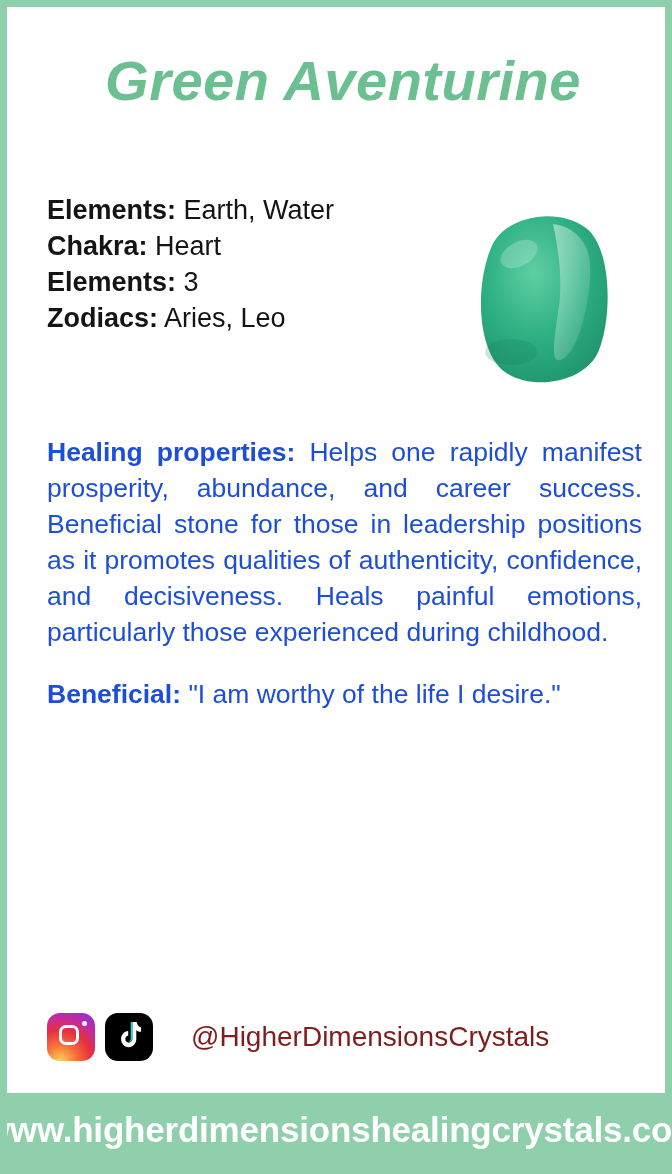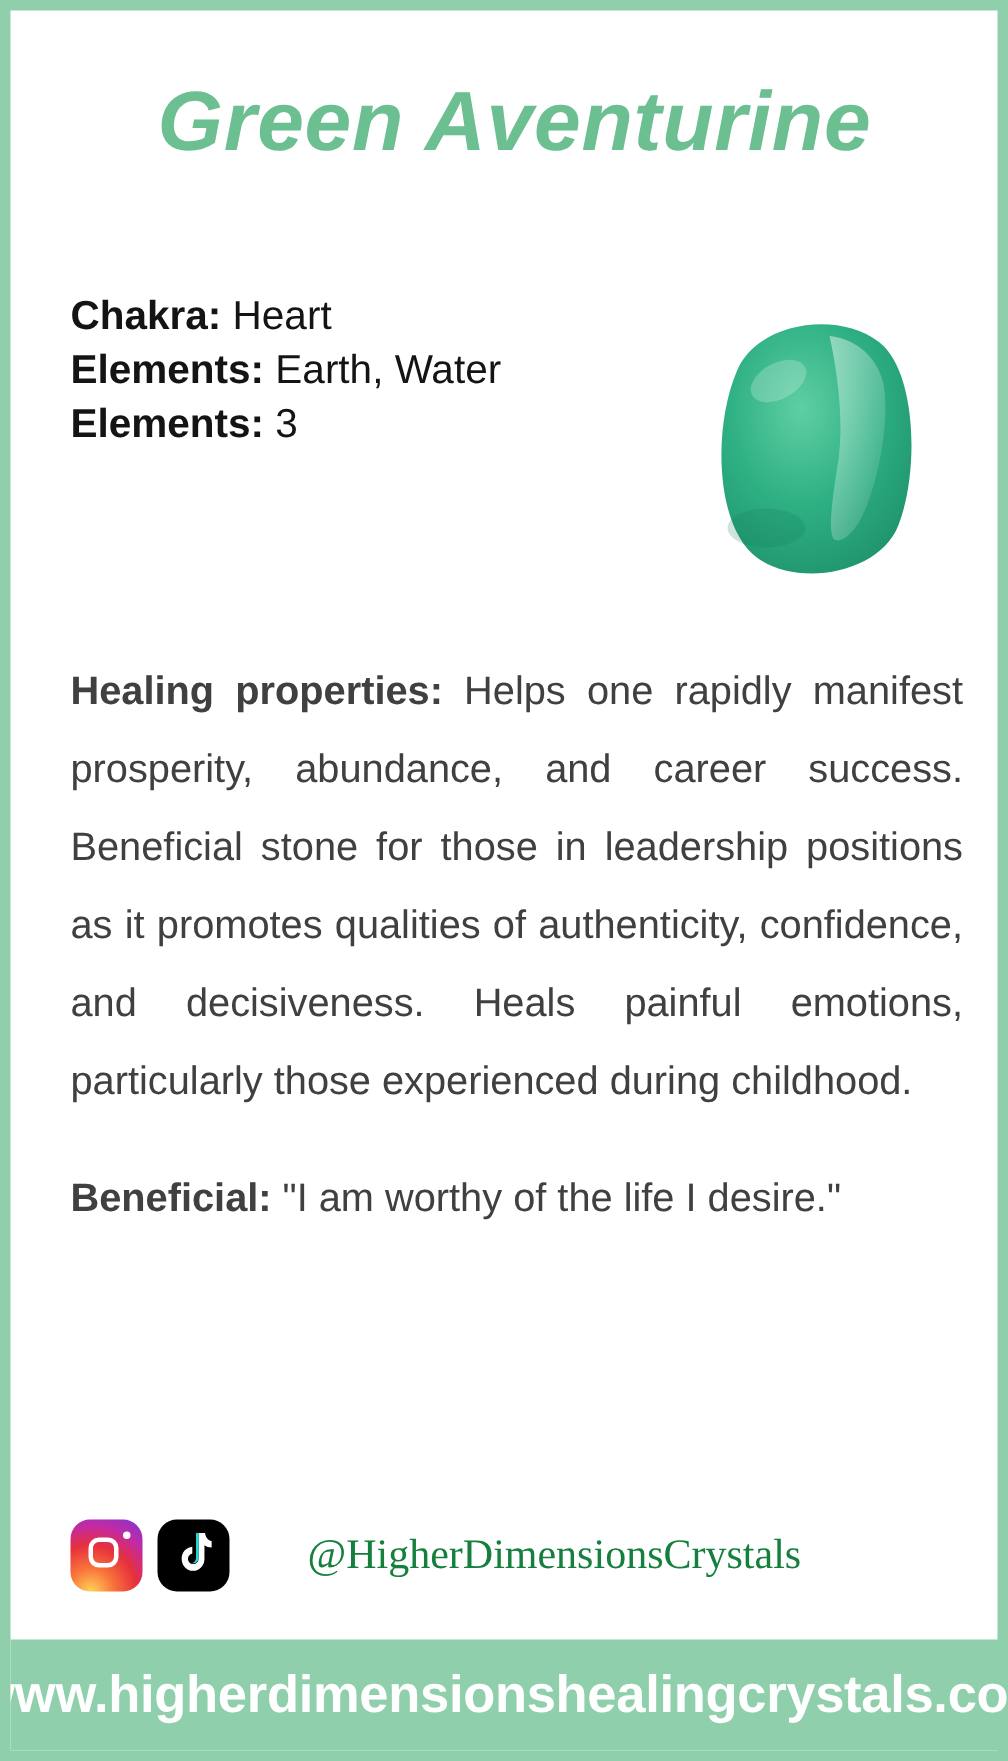--- a/index.html
+++ b/index.html
@@ -83,24 +83,24 @@
 
   
   .body-block {
     position: absolute;
     left: 33px;
     top: 420px;
     width: 595px;
   }
   .para {
     font-size: 26.5px;
-    line-height: 52px;
+    line-height: 36px;
     text-align: justify;
     text-justify: inter-word;
-    color: #404040;
+    color: #1d4ed8;
     margin: 0 0 26px 0;
   }
   .para .lead {
     font-weight: bold;
   }
 
   
   .social-row {
     position: absolute;
     left: 33px;
@@ -146,25 +146,24 @@
     border-radius: 13px;
     background: #000000;
     margin-left: 10px;
     position: relative;
     flex: 0 0 auto;
     overflow: hidden;
   }
   .tt-icon svg { position: absolute; left: 10px; top: 9px; }
 
   .handle {
-    margin-left: 52px;
+    margin-left: 38px;
     font-size: 28px;
-    color: #15803d;
-    white-space: nowrap;
-    font-family: Liberation Serif, serif;
+    color: #7f1d1d;
+    white-space: nowrap;
   }
 
   
   .footer-band {
     position: absolute;
     left: 0;
     bottom: 0;
     width: 672px;
     height: 74px;
     background: #8fcfab;
@@ -184,30 +183,34 @@
 </head>
 <body>
 
 <div class="card-frame">
   <div class="inner">
 
     <div class="title">Green Aventurine</div>
 
     <div class="attrs">
       <div class="attr-row">
+        <span class="attr-label">Elements:</span>
+        <span class="attr-value">Earth, Water</span>
+      </div>
+      <div class="attr-row">
         <span class="attr-label">Chakra:</span>
         <span class="attr-value">Heart</span>
       </div>
       <div class="attr-row">
         <span class="attr-label">Elements:</span>
-        <span class="attr-value">Earth, Water</span>
-      </div>
-      <div class="attr-row">
-        <span class="attr-label">Elements:</span>
         <span class="attr-value">3</span>
+      </div>
+      <div class="attr-row">
+        <span class="attr-label">Zodiacs:</span>
+        <span class="attr-value">Aries, Leo</span>
       </div>
     </div>
 
     <div class="crystal-wrap">
       <svg width="160" height="195" viewBox="0 0 160 195">
         <defs>
           <radialGradient id="stoneGrad" cx="42%" cy="34%" r="78%">
             <stop offset="0%" stop-color="#5fcfa3"></stop>
             <stop offset="48%" stop-color="#2fb184"></stop>
             <stop offset="100%" stop-color="#1d8f69"></stop>

